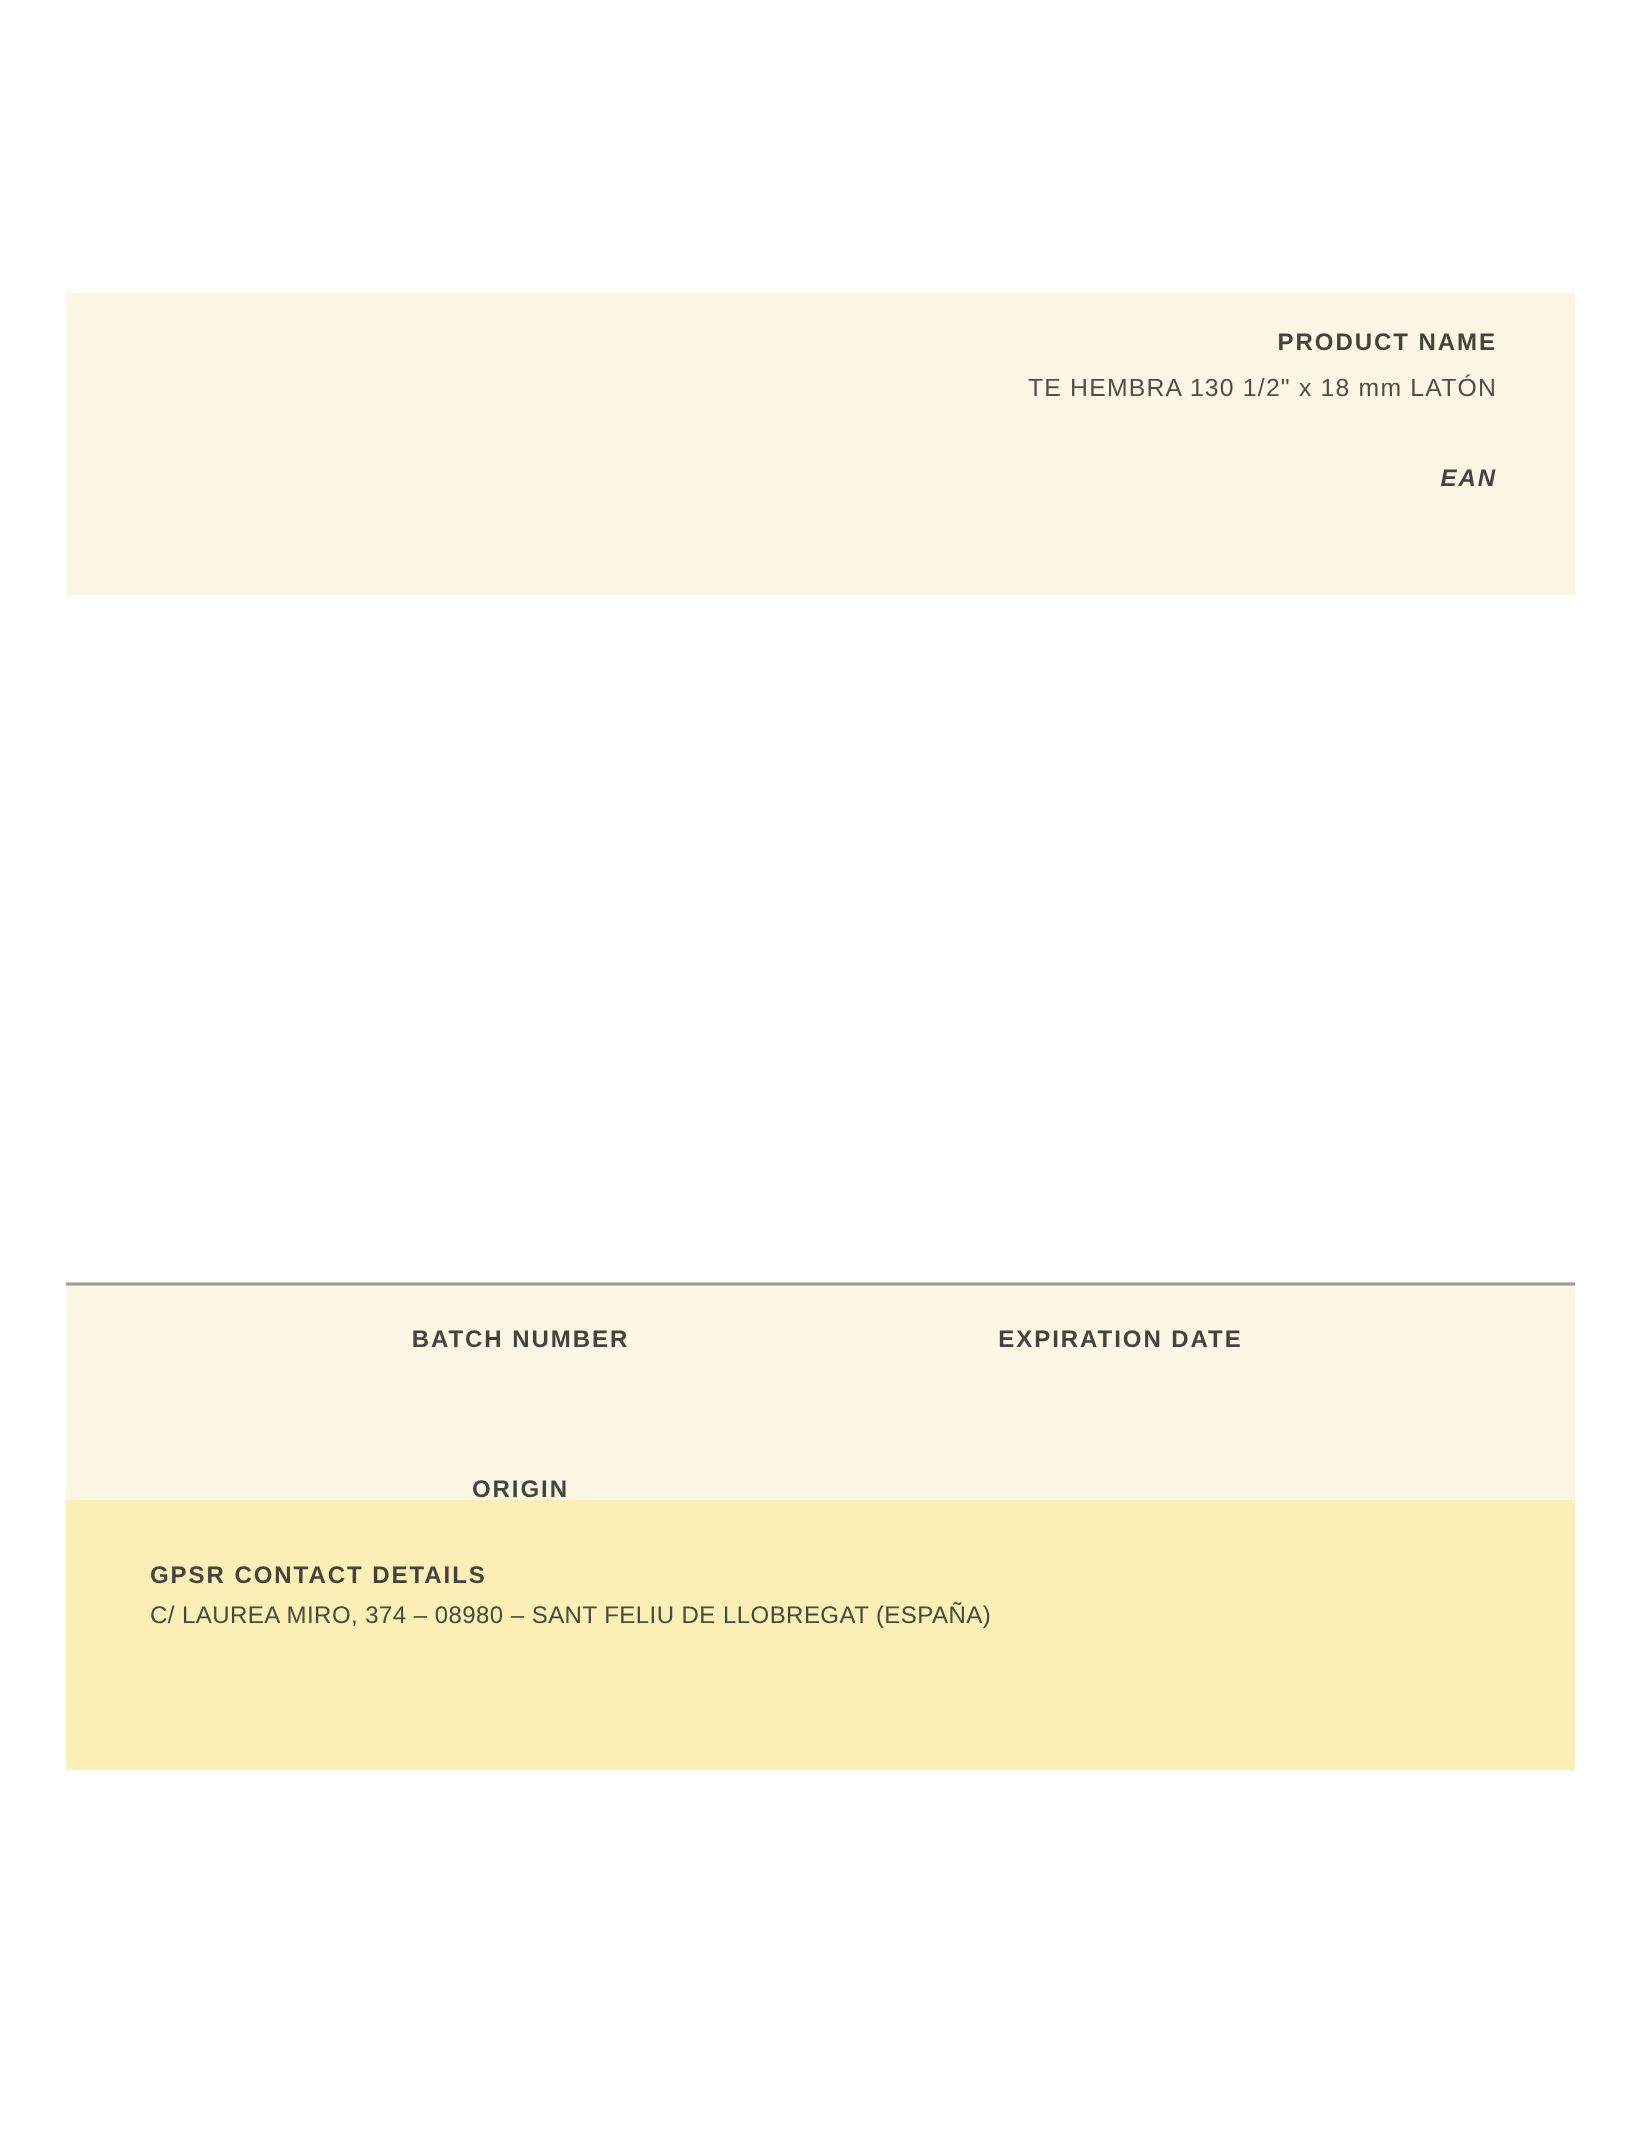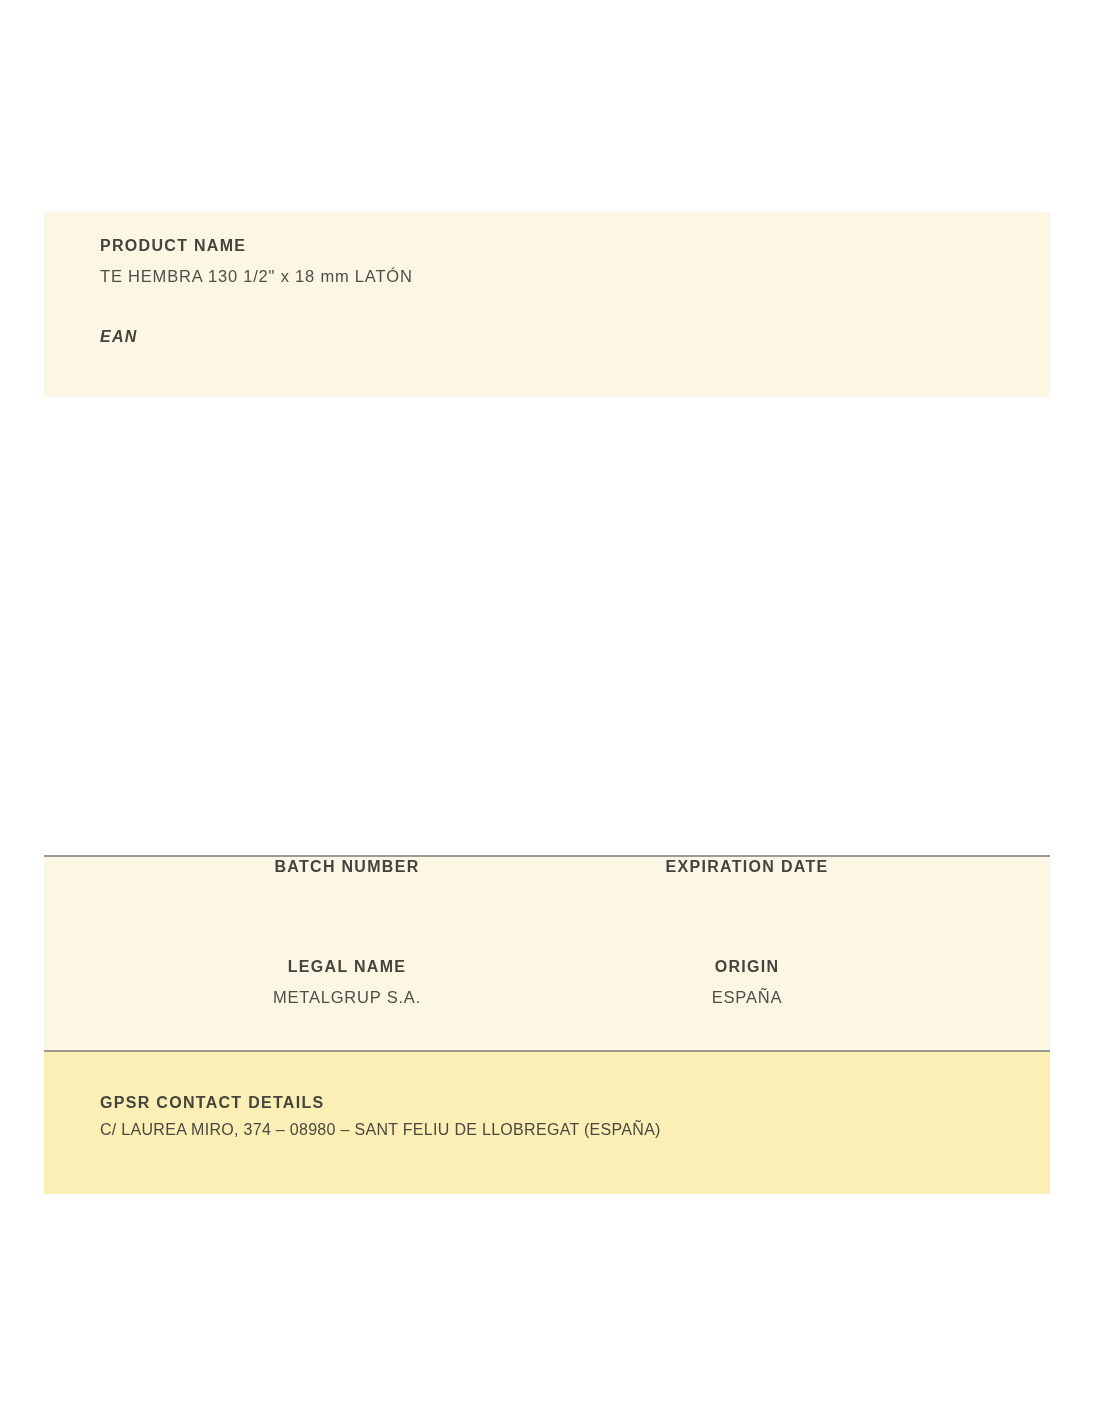--- a/index.html
+++ b/index.html
@@ -5,30 +5,32 @@
   html,body{margin:0;padding:0;background:#ffffff;}
   .page{
     position:relative;width:1100px;height:1422px;background:#ffffff;
     font-family:"Liberation Sans","DejaVu Sans",sans-serif;overflow:hidden;
   }
   .card{
     position:absolute;left:44px;width:1006px;box-sizing:border-box;
     background:#fbf7e4;
   }
   .product-card{
-    top:212px;height:222px;
+    top:195px;height:222px;
     border-bottom:2px solid #9b9b96;
     padding:24px 52px 0 56px;
+    text-align:right;
   }
   .batch-card{
     top:855px;height:197px;
     border-top:2px solid #9b9b96;border-bottom:2px solid #9b9b96;
+    padding-top:27px;
   }
   .gpsr-card{
-    top:1052px;height:142px;background:#fbefb5;
+    top:1000px;height:180px;background:#fbefb5;
     padding:41px 52px 0 56px;
   }
   .image-gap{
     position:absolute;left:44px;top:397px;width:1006px;height:458px;
     background:#ffffff;
   }
   .label{
     font-size:16px;font-weight:bold;color:#44443c;
     letter-spacing:1.3px;line-height:20px;
   }
@@ -65,24 +67,20 @@
     <div class="grid">
       <div>
         <div class="label">BATCH NUMBER</div>
         <div class="value"></div>
       </div>
       <div>
         <div class="label">EXPIRATION DATE</div>
         <div class="value"></div>
       </div>
       <div class="cell-row2">
-        <div class="label">LEGAL NAME</div>
-        <div class="value">METALGRUP S.A.</div>
-      </div>
-      <div class="cell-row2">
         <div class="label">ORIGIN</div>
         <div class="value">ESPAÑA</div>
       </div>
     </div>
   </section>
 
   <section class="card gpsr-card">
     <div class="label">GPSR CONTACT DETAILS</div>
     <div class="address">C/ LAUREA MIRO, 374 – 08980 – SANT FELIU DE LLOBREGAT (ESPAÑA)</div>
   </section>

